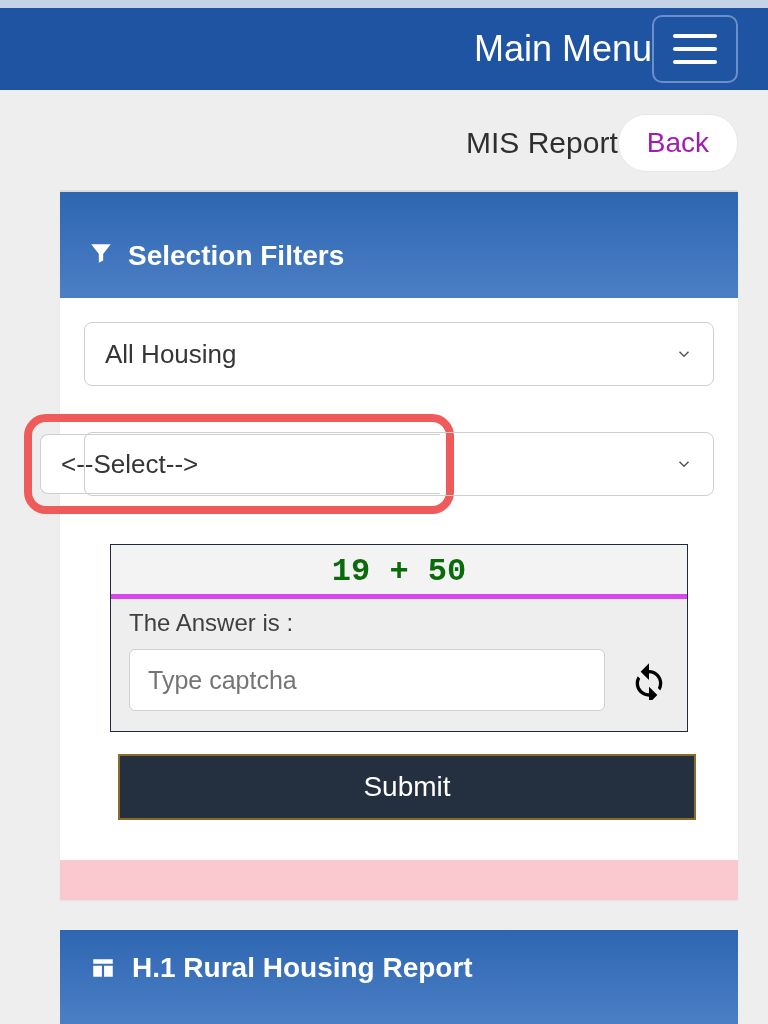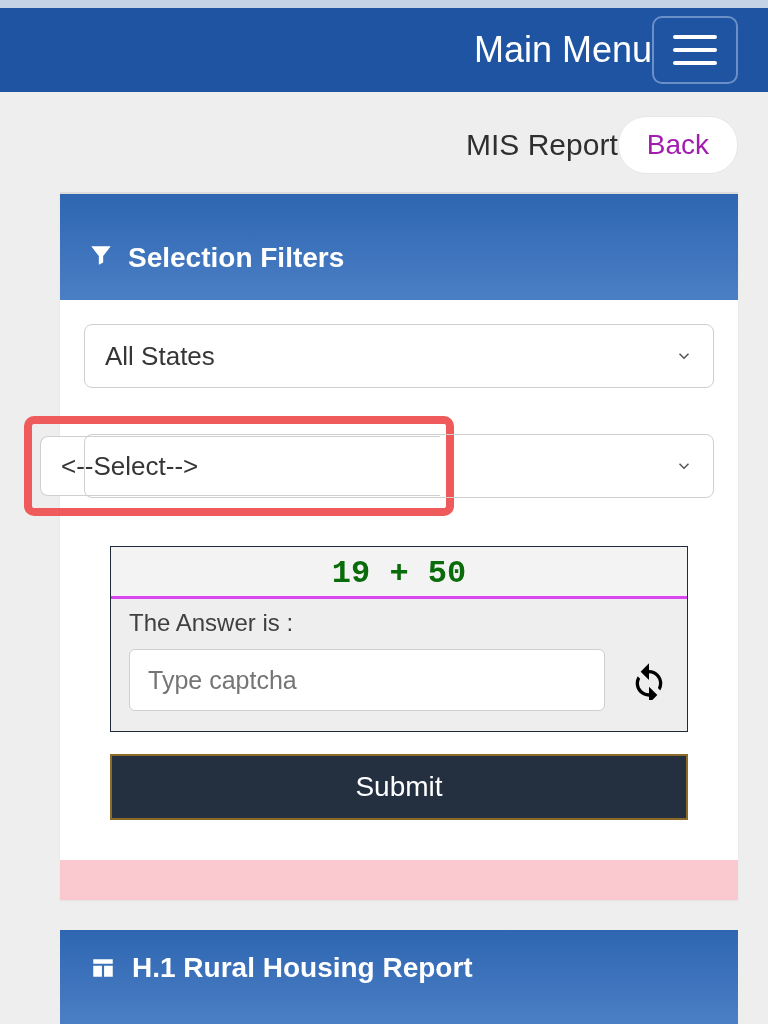--- a/index.html
+++ b/index.html
@@ -73,21 +73,21 @@
     color: #363636;
     background: #ffffff;
     cursor: pointer;
     margin-bottom: 28px;
   }
   .chevron { width: 18px; height: 18px; }
   .chevron svg { width: 100%; height: 100%; display:block; }
 
   .highlight-box {
     border: 8px solid #ef5a5a;
-    border-radius: 10px;
+    border-radius: 22px;
     padding: 12px 6px 12px 8px;
     margin: 0 -40px 22px -60px;
     width: 430px;
   }
   .highlight-box .select { margin-bottom: 0; border-right: none; border-top-right-radius:0; border-bottom-right-radius:0;}
   .select2-row { position: relative; margin-bottom: 30px; }
   .select2-row .full-border {
     position: absolute;
     left: 0; right: 0; top: 18px;
     height: 64px;
@@ -104,40 +104,40 @@
     margin: 0 26px 22px 26px;
   }
   .captcha-question {
     background: #f3f3f3;
     text-align: center;
     font-family: "Courier New", monospace;
     font-weight: 700;
     font-size: 32px;
     color: #0a6b0a;
     padding: 8px 0 4px 0;
-    border-bottom: 3px solid #d946ef;
+    border-bottom: 5px solid #d946ef;
   }
   .captcha-body { padding: 10px 18px 20px 18px; }
   .captcha-label { font-size: 24px; color: #404040; margin-bottom: 12px; }
   .captcha-row { display:flex; align-items:center; gap: 24px; }
   .captcha-input {
     flex: 1;
     height: 62px;
     border: 1px solid #cfcfcf;
     border-radius: 6px;
     padding: 0 18px;
     font-size: 25px;
     color: #000000;
     background: #ffffff;
   }
   .refresh-btn { width: 40px; height: 40px; cursor: pointer; }
 
   .submit-btn {
     display:block;
-    margin: 0 26px 34px 26px;
+    margin: 0 26px 34px 34px;
     width: calc(100% - 52px);
     background: #24303f;
     color: #ffffff;
     border: 2px solid #8a6b28;
     font-size: 28px;
     height: 66px;
     cursor: pointer;
   }
 
   .pink-strip { height: 40px; background: #f9c9cf; margin: 0; }
@@ -184,21 +184,21 @@
           <svg width="26" height="26" viewBox="0 0 24 24" fill="#ffffff">
               <path d="M3 4h18l-7 9v6l-4 2v-8L3 4z"></path>
             </svg>
         </span>
         <span>Selection Filters</span>
       </div>
 
       <div class="card-body">
 
         <div class="select">
-          <span>All States</span>
+          <span>All Housing</span>
           <span class="chevron">
             <svg viewBox="0 0 24 24" fill="none" stroke="#555" stroke-width="2">
                 <polyline points="6 9 12 15 18 9"></polyline>
               </svg>
           </span>
         </div>
 
         <div class="select2-row">
           <div class="full-border">
             <span class="chevron">

